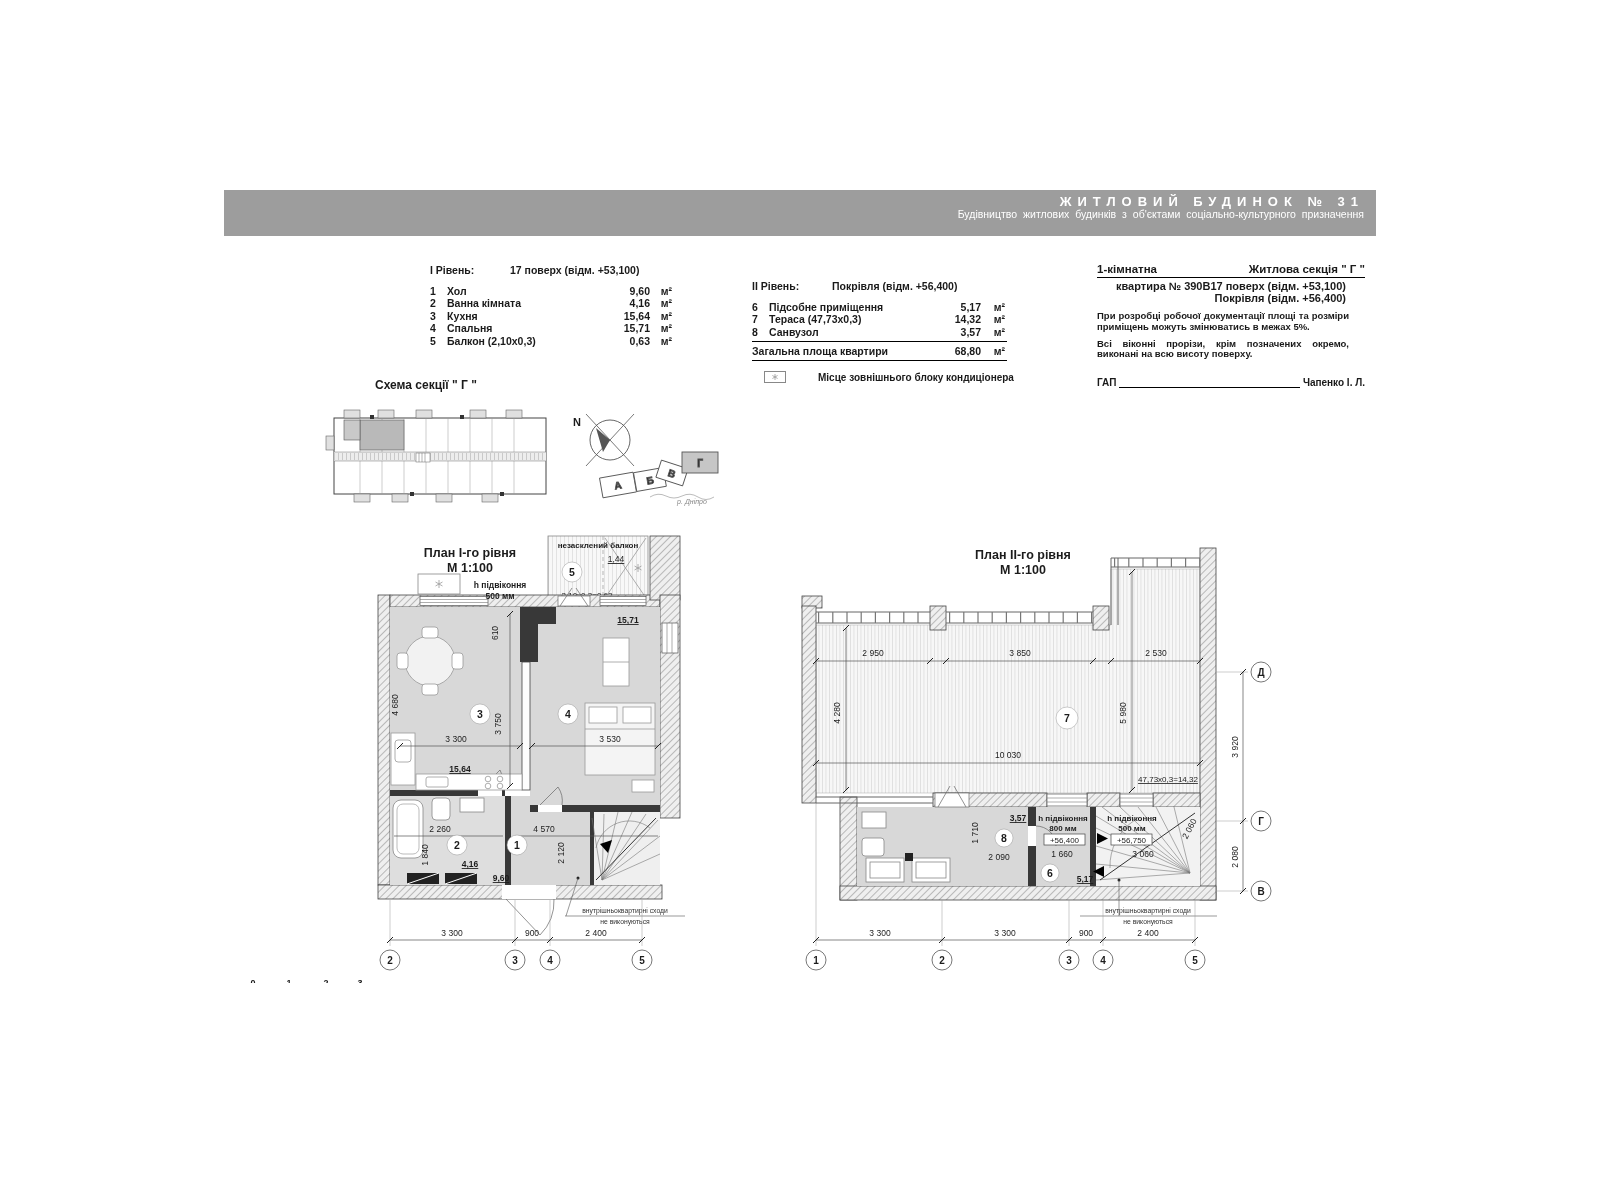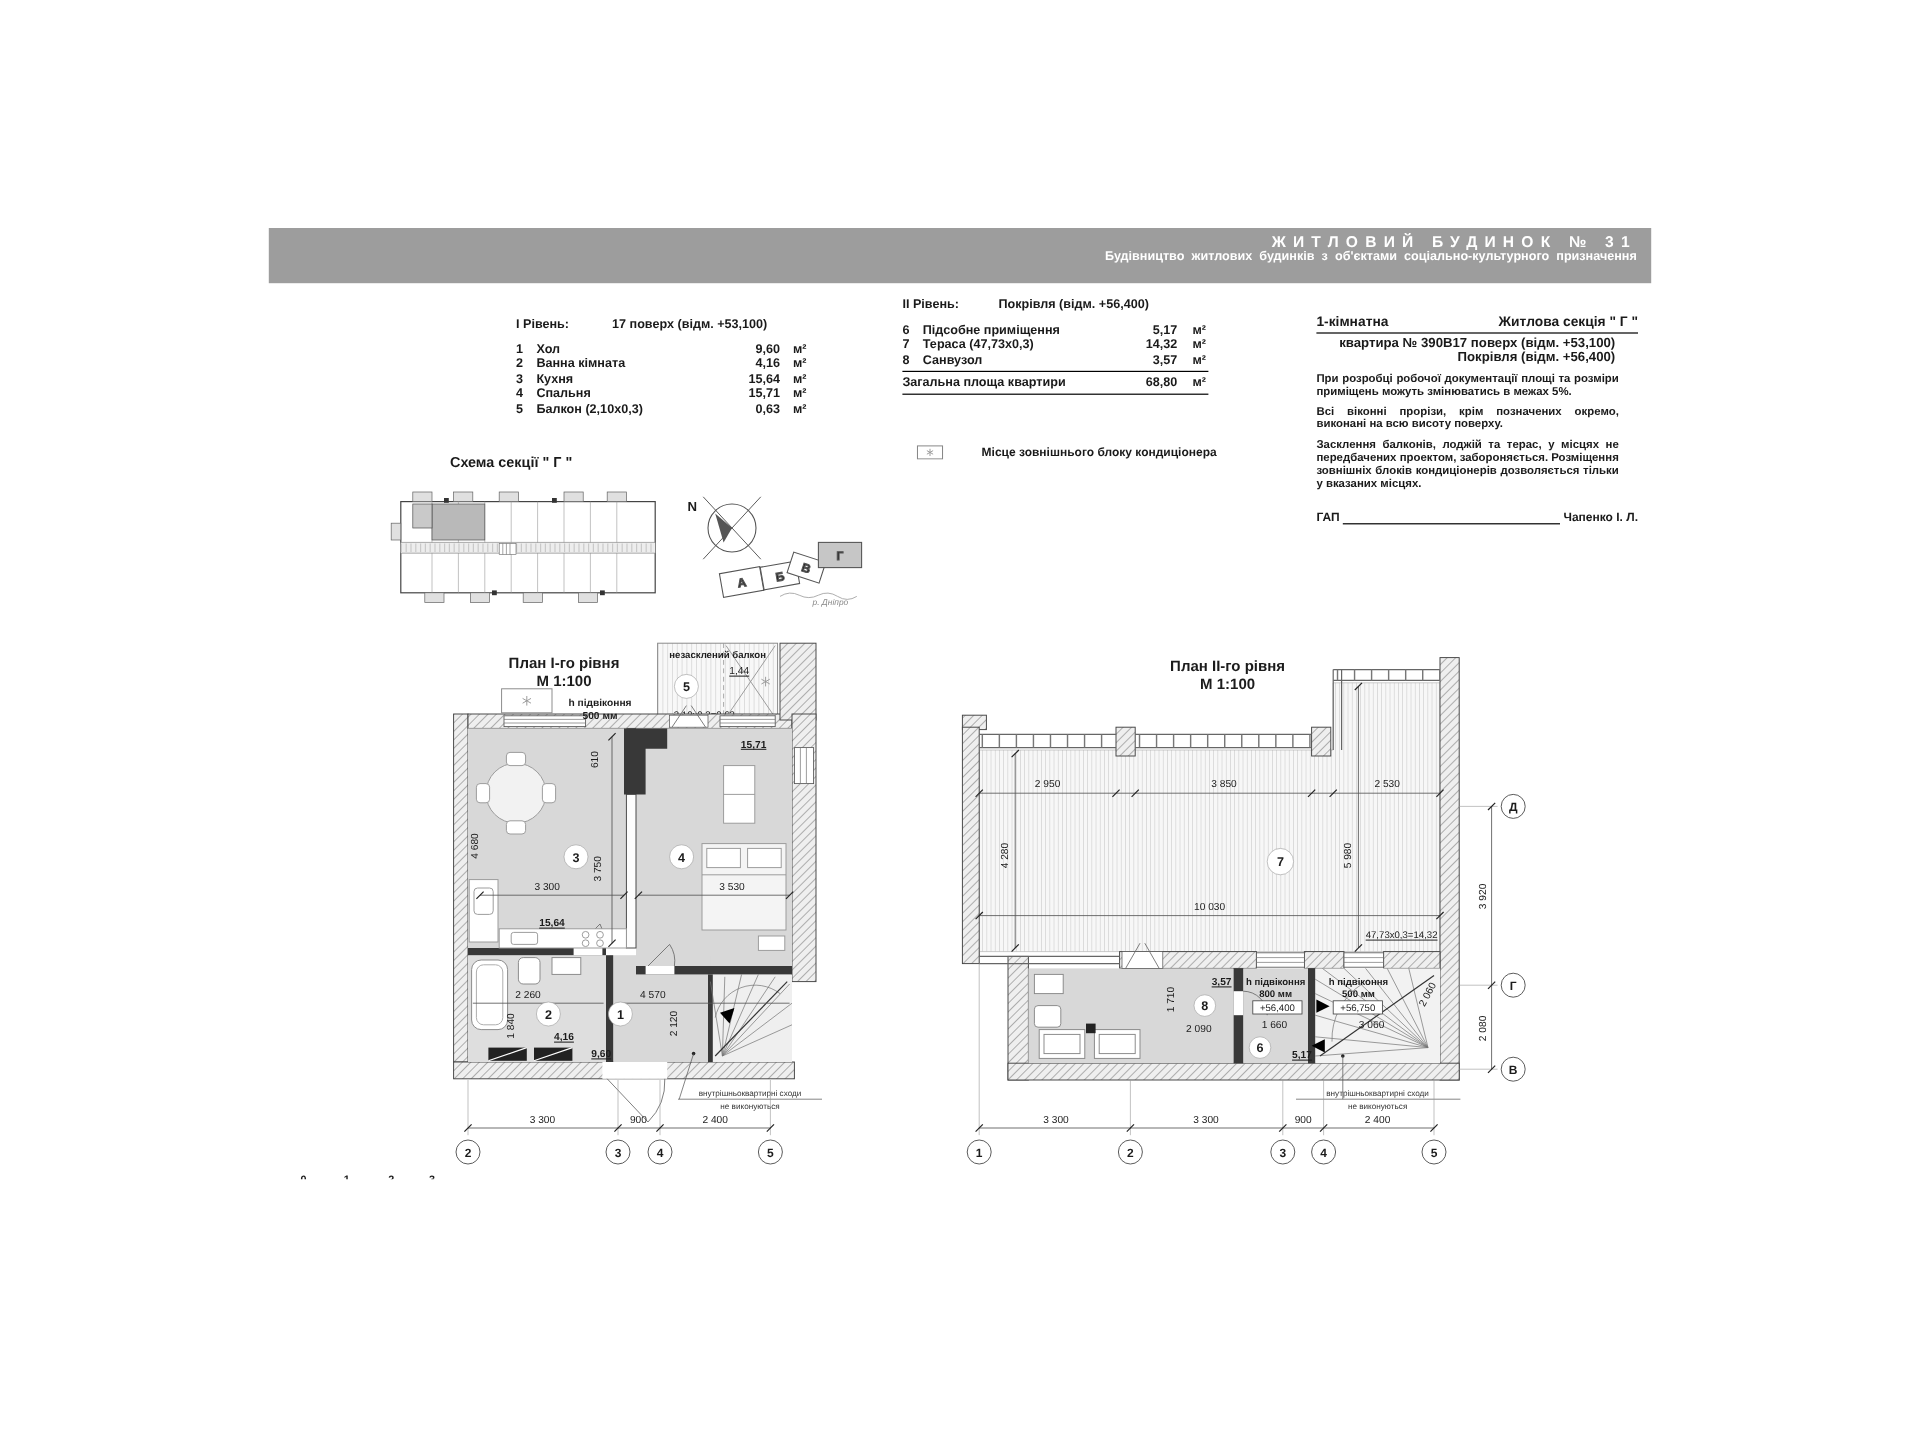--- a/index.html
+++ b/index.html
@@ -3,21 +3,21 @@
 <meta charset="utf-8">
 <style>
   html,body{margin:0;padding:0;background:#fff;}
   .page{position:relative;width:1600px;height:983px;background:#fff;overflow:hidden;
         font-family:"Liberation Sans",sans-serif;color:#1a1a1a;}
   .abs{position:absolute;}
   
   .hdr{left:224px;top:190px;width:1152px;height:46px;background:#9d9d9d;color:#fff;
        text-align:right;box-sizing:border-box;padding:4px 12px 0 0;}
   .hdr-title{font-weight:bold;font-size:13px;letter-spacing:6px;}
-  .hdr-sub{font-weight:bold;font-size:10.5px;line-height:11px;word-spacing:3px;}
+  .hdr-sub{font-weight:normal;font-size:10.5px;line-height:11px;word-spacing:3px;}
   
   .tbl{font-size:10.5px;font-weight:bold;}
   .tbl-hdr{display:flex;}
   .tbl-hdr .lbl{width:80px;}
   .rows{margin-top:9px;}
   .trow{display:grid;line-height:12.4px;}
   .lvl1 .trow{grid-template-columns:17px 151px 52px 22px;}
   .lvl2 .trow{grid-template-columns:17px 160px 52px 24px;}
   .trow .area{text-align:right;}
   .total{border-top:1.2px solid #000;border-bottom:1.2px solid #000;margin-top:3px;
@@ -94,21 +94,21 @@
         </div>
       <div class="trow">
           <span>5</span>
           <span>Балкон (2,10х0,3)</span>
           <span class="area">0,63</span>
           <span style="text-align:right">м²</span>
         </div>
     </div>
   </div>
 
-  <div class="abs tbl lvl2" style="left:752px;top:248px;width:255px;">
+  <div class="abs tbl lvl2" style="left:752px;top:280px;width:255px;">
     <div class="tbl-hdr">
       <span class="lbl">ІІ Рівень:</span>
       <span>Покрівля (відм. +56,400)</span>
     </div>
     <div class="rows">
       <div class="trow">
           <span>6</span>
           <span>Підсобне приміщення</span>
           <span class="area">5,17</span>
           <span style="text-align:right">м²</span>
@@ -152,21 +152,20 @@
     </div>
     <div class="info-r2">
       <span>квартира  №  390В</span>
       <span class="fl">
         <span>17 поверх (відм. +53,100)</span><br>
         <span>Покрівля  (відм. +56,400)</span>
       </span>
     </div>
     <p class="p0">При розробці робочої документації площі та розміри приміщень можуть змінюватись в межах 5%.</p>
     <p>Всі віконні прорізи, крім позначених окремо, виконані на всю висоту поверху.</p>
-    <p>Засклення балконів, лоджій та терас, у місцях не передбачених проектом, забороняється. Розміщення зовнішніх блоків кондиціонерів дозволяється тільки у вказаних місцях.</p>
     <div class="gap-row">
       <span>ГАП</span>
       <span class="gap-line"></span>
       <span>Чапенко І. Л.</span>
     </div>
   </div>
 
   <div class="abs schema-title">Схема секції " Г "</div>
 
   <svg class="abs" style="left:320px;top:396px;" width="400" height="115" viewBox="0 0 400 115">

